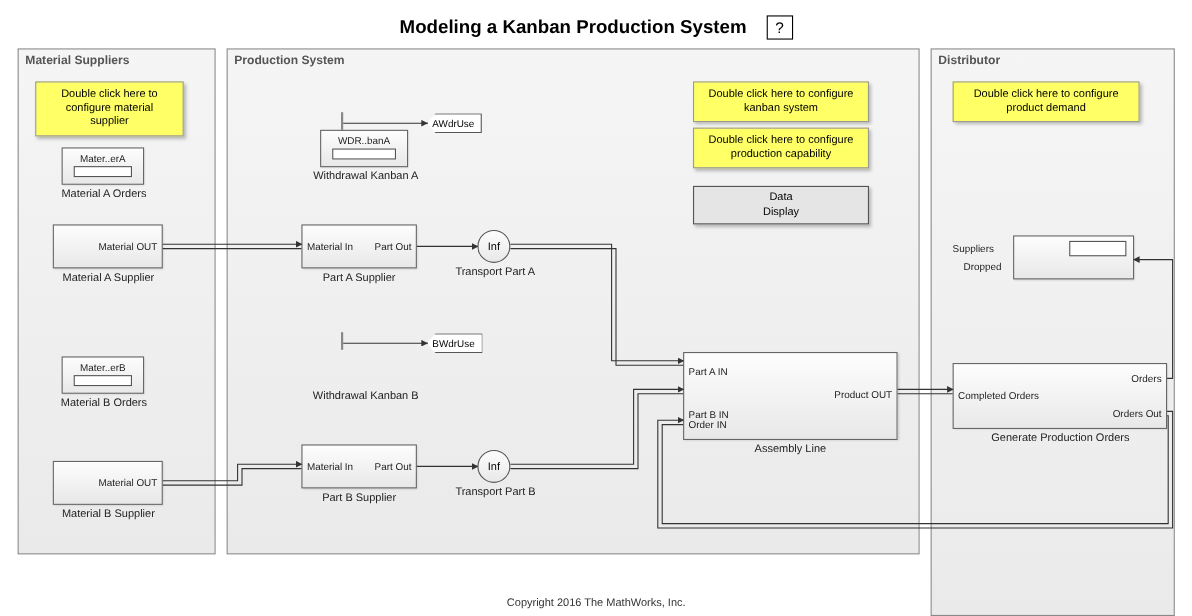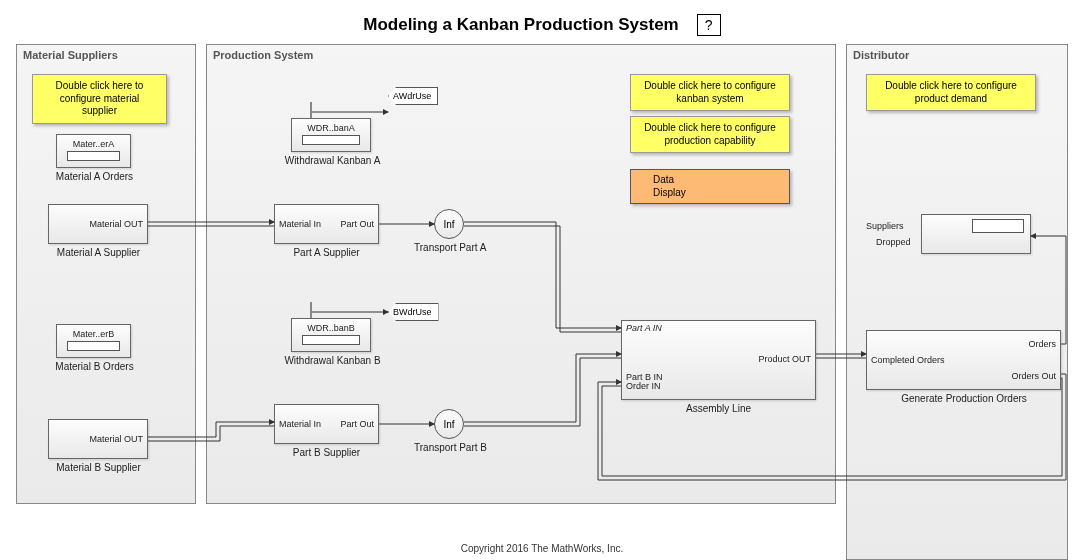--- a/index.html
+++ b/index.html
@@ -50,24 +50,25 @@
     border: 1px solid #999;
     box-shadow: 2px 2px 3px rgba(0,0,0,0.25);
     font-size: 10px;
     text-align: center;
     padding: 5px 10px;
     line-height: 1.25;
     cursor: pointer;
   }
   .blue-note {
     position: absolute;
-    background: #fdba74;
+    background: #e5e5e5;
     border: 1px solid #555;
     box-shadow: 2px 2px 3px rgba(0,0,0,0.25);
     font-size: 10px;
+    text-align: center;
     padding: 4px 22px;
     line-height: 1.25;
     color: #000;
     cursor: pointer;
   }
   .block {
     position: absolute;
     border: 1px solid #666;
     background: linear-gradient(to bottom, #fdfdfd, #e8e8e8);
     box-shadow: 1px 1px 2px rgba(0,0,0,0.15);
@@ -188,27 +189,23 @@
     <div class="port-label" style="right:4px; top:14px;">Material OUT</div>
   </div>
   <div class="block-caption" style="left:30px; top:418px; width:105px;">Material B Supplier</div>
 
   <div class="tiny-bar" style="left:294px; top:58px;"></div>
   <div class="block queue-block" style="left:275px; top:74px; width:80px; height:34px;">
     <div class="inner-text" style="top:4px; left:0; right:0;">WDR..banA</div>
     <div class="q-inner"></div>
   </div>
   <div class="block-caption" style="left:264px; top:111px; width:105px;">Withdrawal Kanban A</div>
-  <div class="goto-tag" style="left:372px; top:43px;">AWdrUse</div>
+  <div class="goto-tag" style="left:372px; top:59px;">AWdrUse</div>
 
   <div class="tiny-bar" style="left:294px; top:258px;"></div>
-  <div class="block queue-block" style="left:275px; top:274px; width:80px; height:34px;">
-    <div class="inner-text" style="top:4px; left:0; right:0;">WDR..banB</div>
-    <div class="q-inner"></div>
-  </div>
   <div class="block-caption" style="left:264px; top:311px; width:105px;">Withdrawal Kanban B</div>
   <div class="goto-tag" style="left:372px; top:259px;">BWdrUse</div>
 
   <div class="block" style="left:258px; top:160px; width:105px; height:40px;">
     <div class="port-label" style="left:4px; top:14px;">Material In</div>
     <div class="port-label" style="right:4px; top:14px;">Part Out</div>
   </div>
   <div class="block-caption" style="left:263px; top:203px; width:95px;">Part A Supplier</div>
 
   <div class="block" style="left:258px; top:360px; width:105px; height:40px;">
@@ -217,21 +214,21 @@
   </div>
   <div class="block-caption" style="left:263px; top:403px; width:95px;">Part B Supplier</div>
 
   <div class="circle-block" style="left:418px; top:165px;">Inf</div>
   <div class="block-caption" style="left:398px; top:198px; width:72px;">Transport Part A</div>
 
   <div class="circle-block" style="left:418px; top:365px;">Inf</div>
   <div class="block-caption" style="left:398px; top:398px; width:72px;">Transport Part B</div>
 
   <div class="block" style="left:605px; top:276px; width:195px; height:80px;">
-    <div class="port-label" style="left:4px; top:2px;font-style:italic;">Part A IN</div>
+    <div class="port-label" style="left:4px; top:12px;">Part A IN</div>
     <div class="port-label" style="left:4px; top:51px;">Part B IN</div>
     <div class="port-label" style="left:4px; top:60px;">Order IN</div>
     <div class="port-label" style="right:4px; top:33px;">Product OUT</div>
   </div>
   <div class="block-caption" style="left:660px; top:359px; width:85px;">Assembly Line</div>
 
   <div class="block display-block" style="left:905px; top:170px; width:110px; height:40px;">
     <div class="port-label" style="left:-56px; top:6px;">Suppliers</div>
     <div class="port-label" style="left:-46px; top:22px;">Dropped</div>
     <div class="disp-inner"></div>

